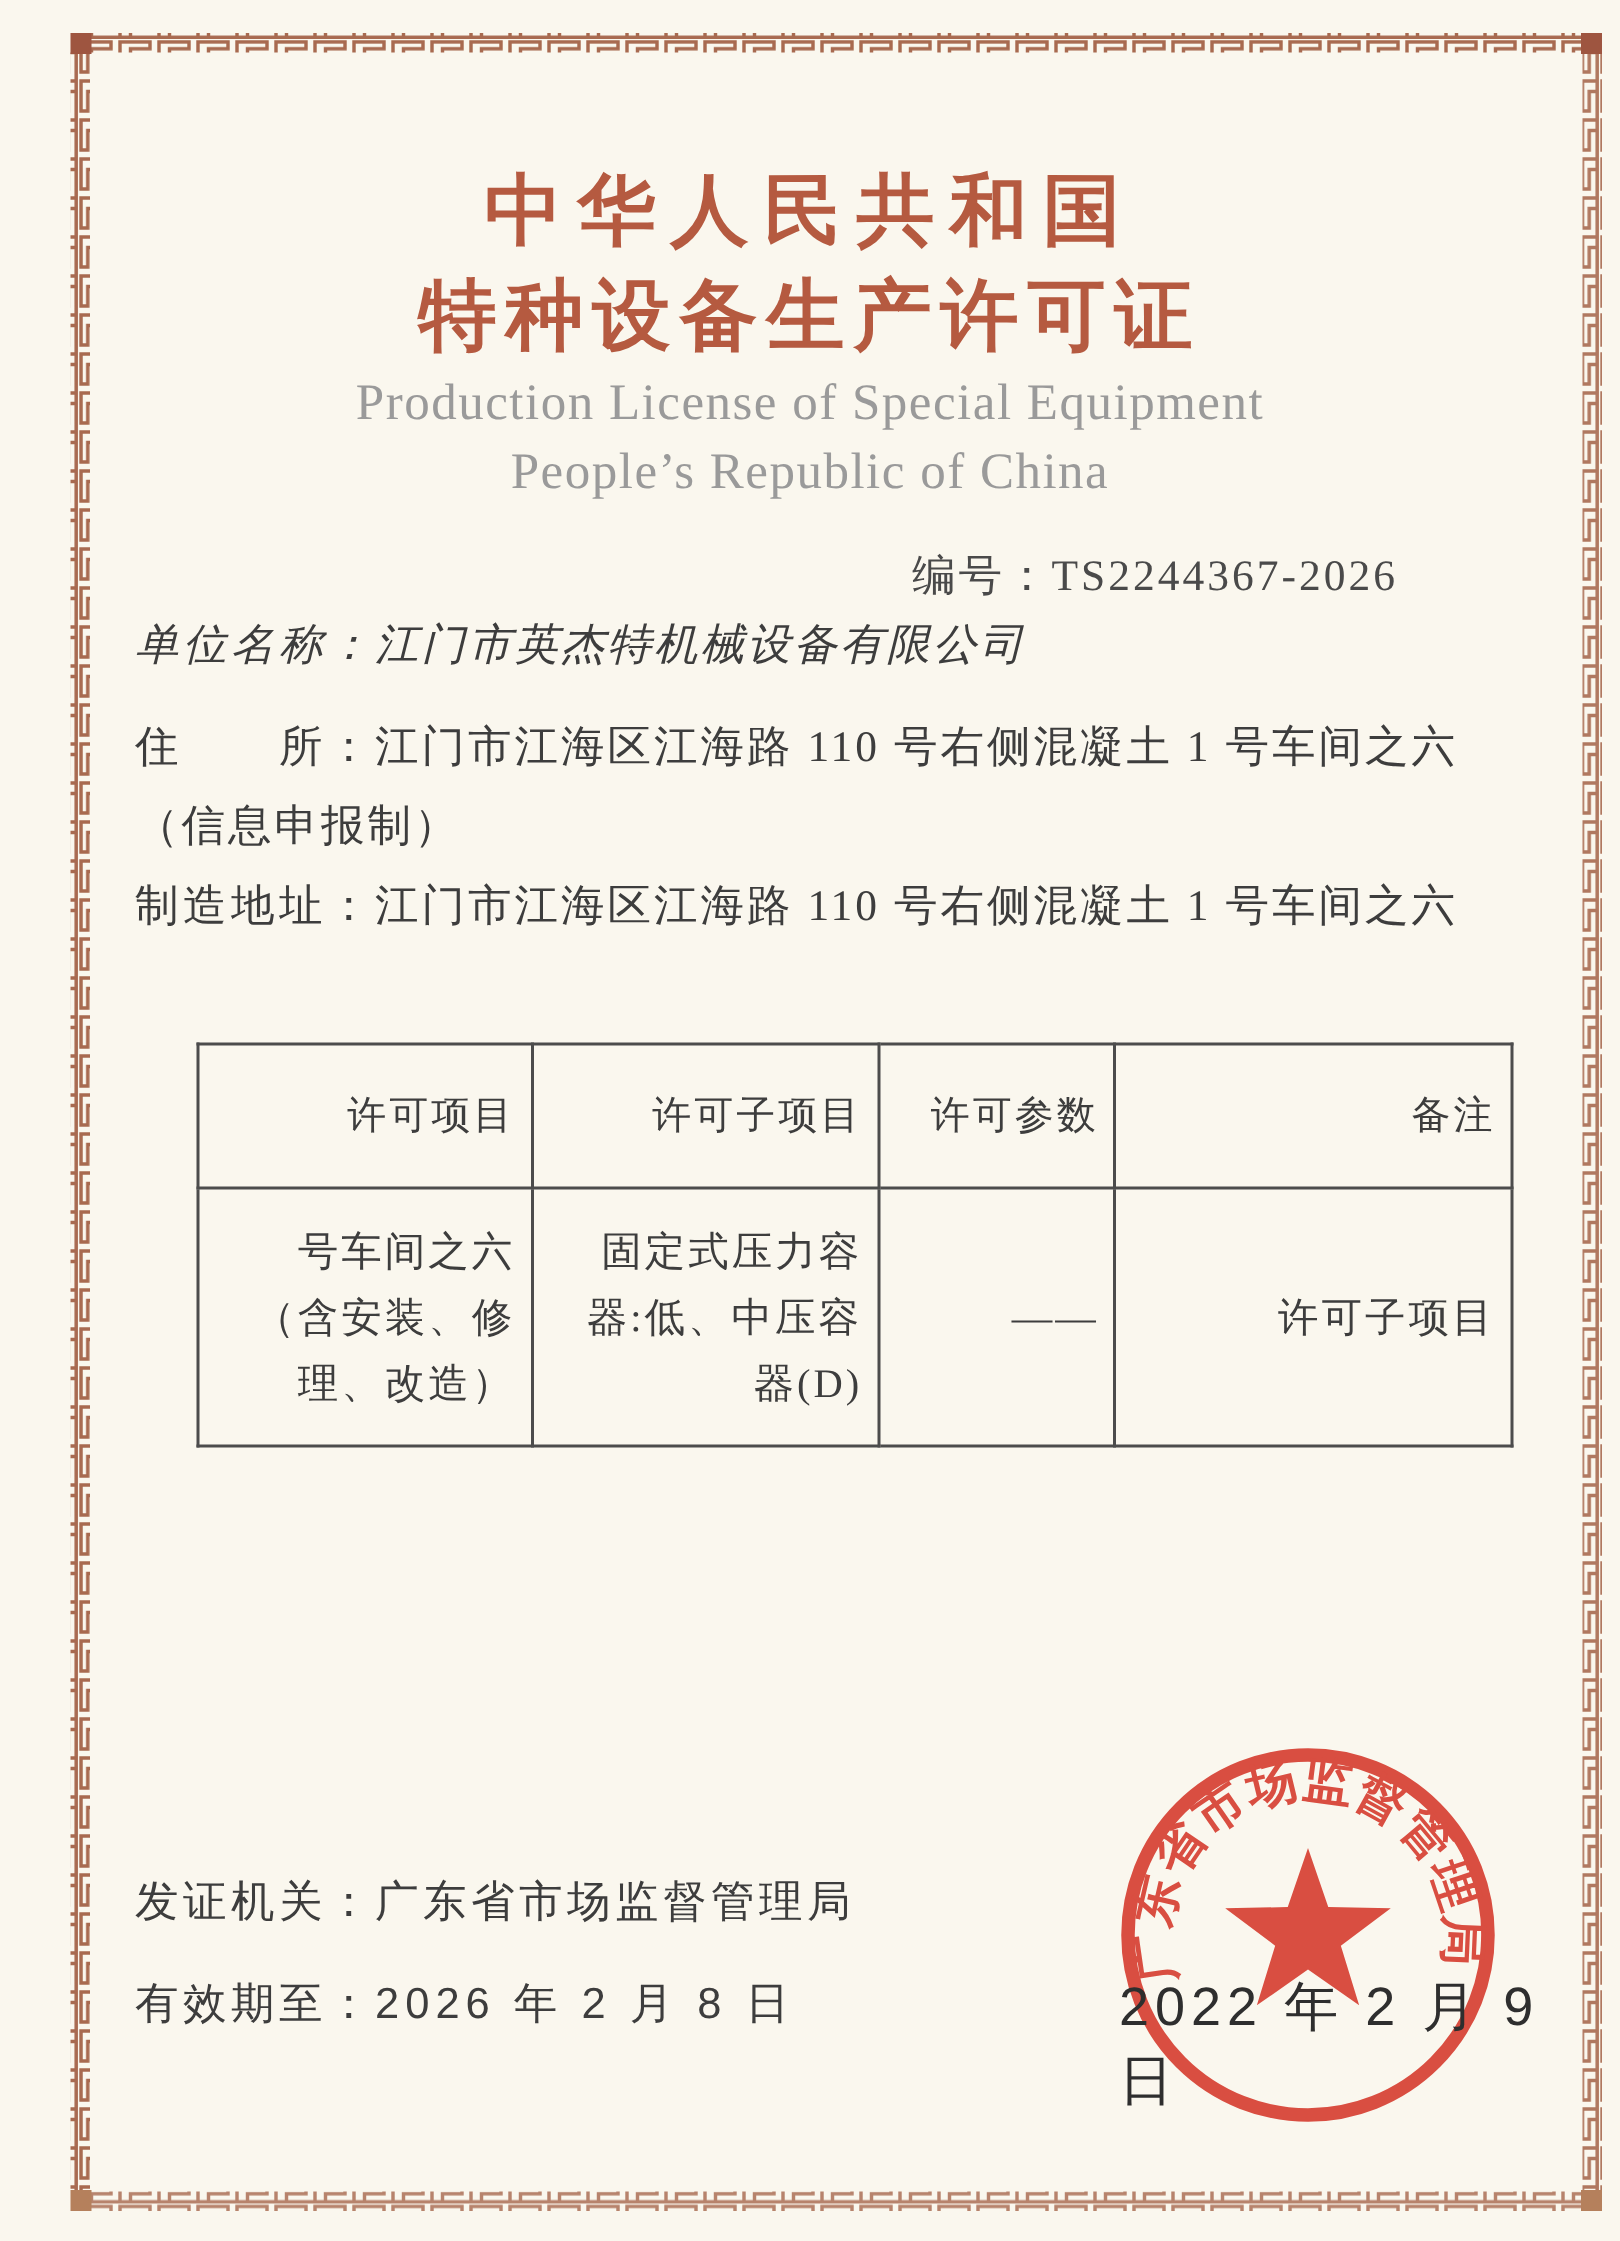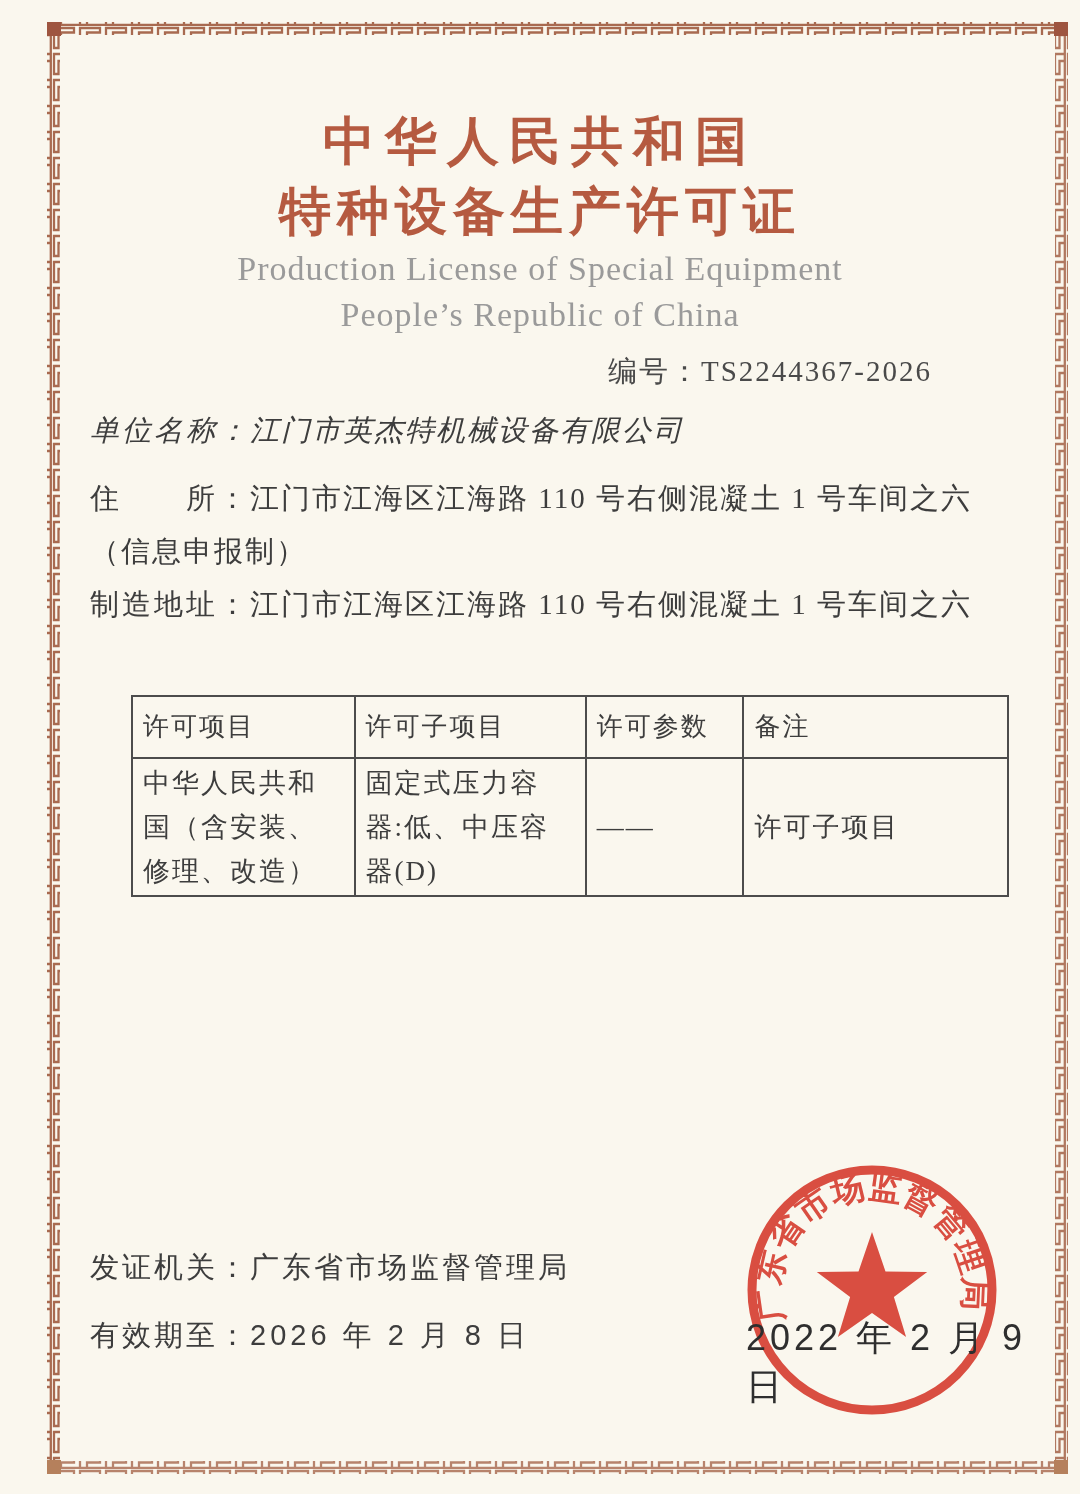--- a/index.html
+++ b/index.html
@@ -21,21 +21,21 @@
   }
   .title-zh.l1{top:110px;letter-spacing:10px;}
   .title-zh.l2{top:180px;letter-spacing:6px;}
   .title-en{
     left:0;width:1080px;text-align:center;
     color:#9a9a9a;font-size:34px;line-height:42px;letter-spacing:1px;
   }
   .title-en.l1{top:248px;}
   .title-en.l2{top:294px;}
   .license-no{
-    top:352px;right:148px;
+    top:364px;right:148px;
     font-size:29px;letter-spacing:2px;color:#4a4a4a;
   }
   .field{
     left:90px;width:938px;
     font-size:29px;line-height:53px;letter-spacing:2px;color:#3d3d3d;
   }
   .field .label{letter-spacing:3px;}
   .f-company{top:404px;font-style:italic;}
   .f-residence{top:472px;}
   .f-maddr{top:578px;}
@@ -43,22 +43,22 @@
     top:640px;left:196px;
     font-size:29px;letter-spacing:3px;color:#3d3d3d;
   }
   table.lic{
     position:absolute;left:131px;top:695px;width:878px;height:190px;
     border-collapse:collapse;table-layout:fixed;
     font-size:27px;color:#3d3d3d;
   }
   table.lic th,table.lic td{
     border:2px solid #4c4c4c;
-    text-align:left;vertical-align:middle;
-    font-weight:normal;padding:2px 10px;
+    text-align:right;vertical-align:middle;
+    font-weight:normal;padding:19px 10px;
     letter-spacing:2px;line-height:44px;
   }
   table.lic th{height:56px;font-size:26px;}
   table.lic td{height:132px;}
   .col1{width:25.4%;}.col2{width:26.4%;}.col3{width:18%;}.col4{width:30.2%;}
   .footer-line{
     left:90px;font-size:29px;letter-spacing:3px;color:#3d3d3d;
   }
   .f-issuer{top:1248px;}
   .f-valid{top:1316px;}
@@ -124,21 +124,21 @@
     <thead>
       <tr>
         <th>许可项目</th>
         <th>许可子项目</th>
         <th>许可参数</th>
         <th>备注</th>
       </tr>
     </thead>
     <tbody>
       <tr>
-        <td>中华人民共和国（含安装、修理、改造）</td>
+        <td>号车间之六（含安装、修理、改造）</td>
         <td>固定式压力容器:低、中压容器(D)</td>
         <td>——</td>
         <td>许可子项目</td>
       </tr>
     </tbody>
   </table>
 
   <div class="abs footer-line f-issuer"><span>发证机关：</span><span>广东省市场监督管理局</span></div>
 
   <div class="abs footer-line f-valid"><span>有效期至：</span><span class="num">2026 年 2 月 8 日</span></div>

